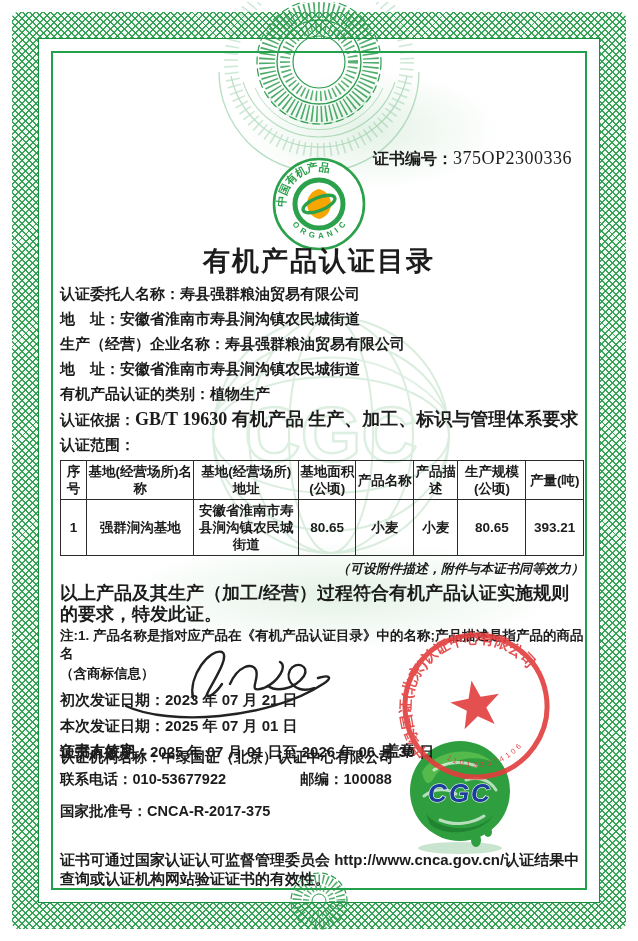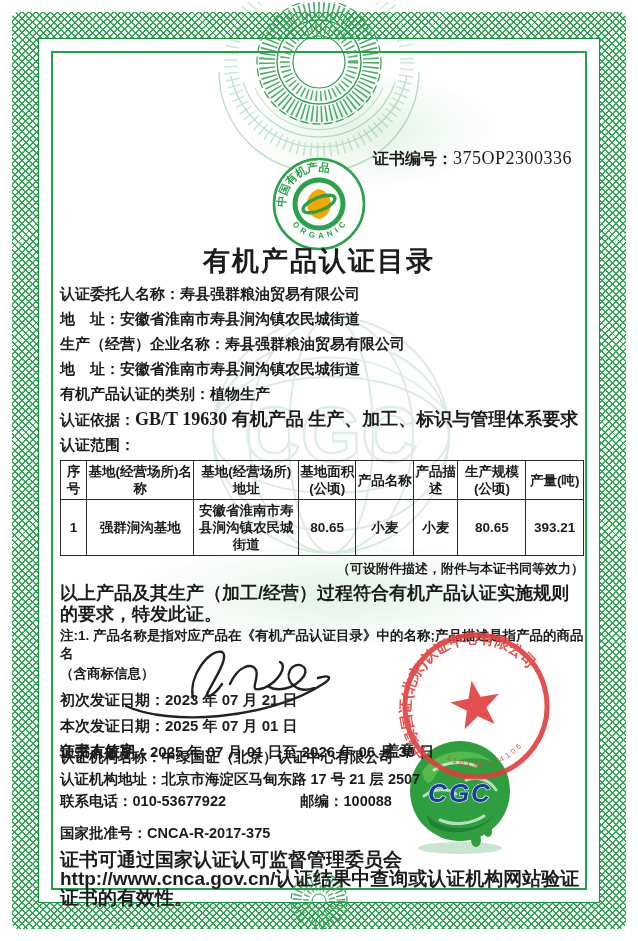--- a/index.html
+++ b/index.html
@@ -23,32 +23,32 @@
          font-size:27px;font-weight:800;letter-spacing:2px;z-index:2;}
   .body{position:absolute;top:281px;left:60px;right:54px;z-index:2;}
   .line{font-weight:700;font-size:15px;line-height:25px;white-space:pre-wrap;}
   .kai{font-family:"Liberation Serif",serif;font-weight:600;font-style:normal;}
   table.scope{border-collapse:collapse;width:100%;margin-top:3px;table-layout:fixed;}
   table.scope th,table.scope td{border:1.3px solid #2b2b2b;text-align:center;vertical-align:middle;
       font-weight:700;padding:2px 1px;}
   table.scope th{font-size:13.5px;line-height:17px;}
   table.scope td{font-size:13.5px;line-height:17px;}
   td.addr{font-size:12.5px;line-height:16px;}
-  .attach-note{text-align:right;font-size:13px;margin-top:4px;}
+  .attach-note{text-align:right;font-size:13px;margin-top:4px;font-style:italic;}
   .concl{font-size:18px;font-weight:700;margin-top:5px;line-height:21px;}
   .note{font-size:13.5px;font-weight:700;line-height:18px;margin-top:2px;}
   .dates .line{line-height:26px;}
   .sig-row{position:absolute;top:706px;left:60px;right:54px;z-index:2;font-weight:700;font-size:15px;margin-top:36px;}
   .seal-lbl{position:absolute;left:325px;top:0;}
   .org{position:absolute;top:746px;left:60px;right:54px;z-index:2;}
   .org .line{line-height:22px;font-size:14.5px;}
   .org .gap{display:inline-block;width:74px;}
   .approval{margin-top:10px;}
   .footer{position:absolute;top:850px;left:60px;right:54px;z-index:2;
-          font-weight:700;font-size:19px;line-height:19px;}
+          font-weight:700;font-size:15px;line-height:19px;}
   .sigsvg{position:absolute;left:118px;top:636px;z-index:2;}
   .stamp{position:absolute;left:396px;top:626px;z-index:3;opacity:.9;}
   .cgc{position:absolute;left:404px;top:736px;z-index:1;}
   .wm{position:absolute;left:196px;top:300px;z-index:0;opacity:.55;}
   .medal-top{position:absolute;left:50%;top:2px;transform:translateX(-50%);z-index:1;}
   .medal-bot{position:absolute;left:50%;bottom:8px;transform:translateX(-50%);z-index:1;}
   .org-logo{position:absolute;left:50%;top:156px;transform:translateX(-50%);z-index:2;}
 </style>
 </head>
 <body>
@@ -222,20 +222,19 @@
       <path d="M62,44 C 74,40 86,44 92,54"></path>
       <path d="M36,84 C 50,90 68,88 80,80"></path>
     </g>
     <ellipse cx="72" cy="104" rx="5" ry="7" fill="#2f9e3f"></ellipse>
     <ellipse cx="84" cy="96" rx="4" ry="5" fill="#2f9e3f"></ellipse>
     <text x="56" y="66" text-anchor="middle" font-family="Liberation Sans,sans-serif" font-weight="bold" font-style="italic" font-size="26" fill="#1b3e9e" stroke="#ffffff" stroke-width="1.1" letter-spacing="2" paint-order="stroke">CGC</text>
   </svg>
 
   <div class="org">
     <div class="line"><span>认证机构名称：</span><span>中绿国证（北京）认证中心有限公司</span></div>
-    <div class="line"><span>认证机构地址：</span><span>北京市海淀区马甸东路 17 号 21 层 2507</span></div>
     <div class="line"><span>联系电话：</span><span>010-53677922</span><span class="gap"></span><span>邮编：</span><span>100088</span></div>
     <div class="line approval"><span>国家批准号：</span><span>CNCA-R-2017-375</span></div>
   </div>
 
   <div class="footer">证书可通过国家认证认可监督管理委员会 http://www.cnca.gov.cn/认证结果中查询或认证机构网站验证证书的有效性。</div>
 
 </div>
 
 </body></html>

